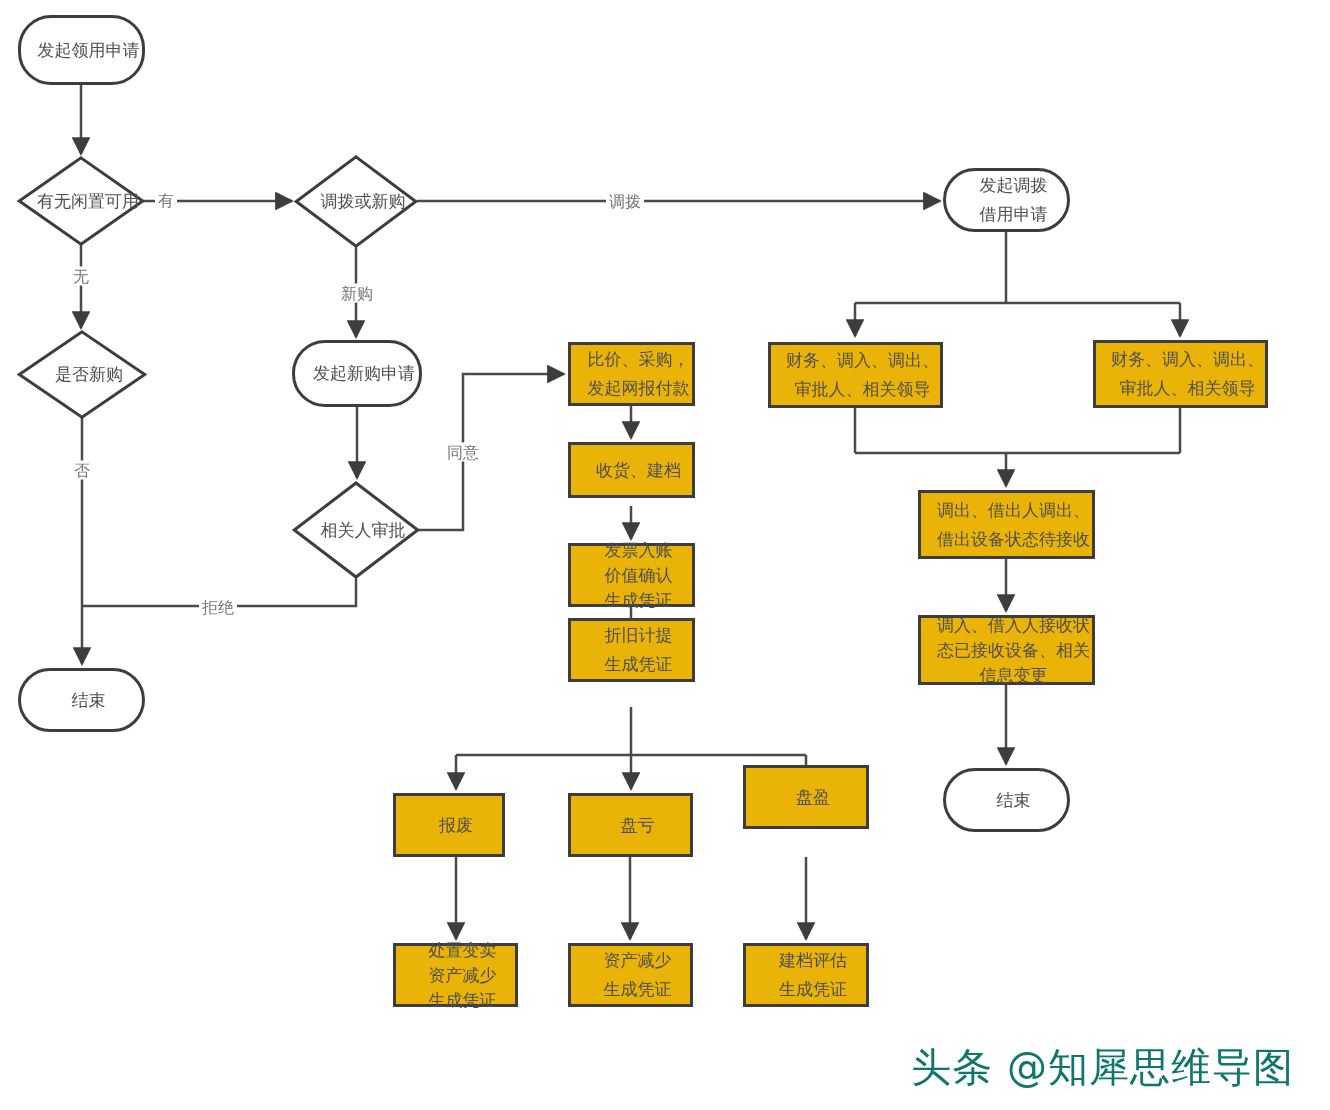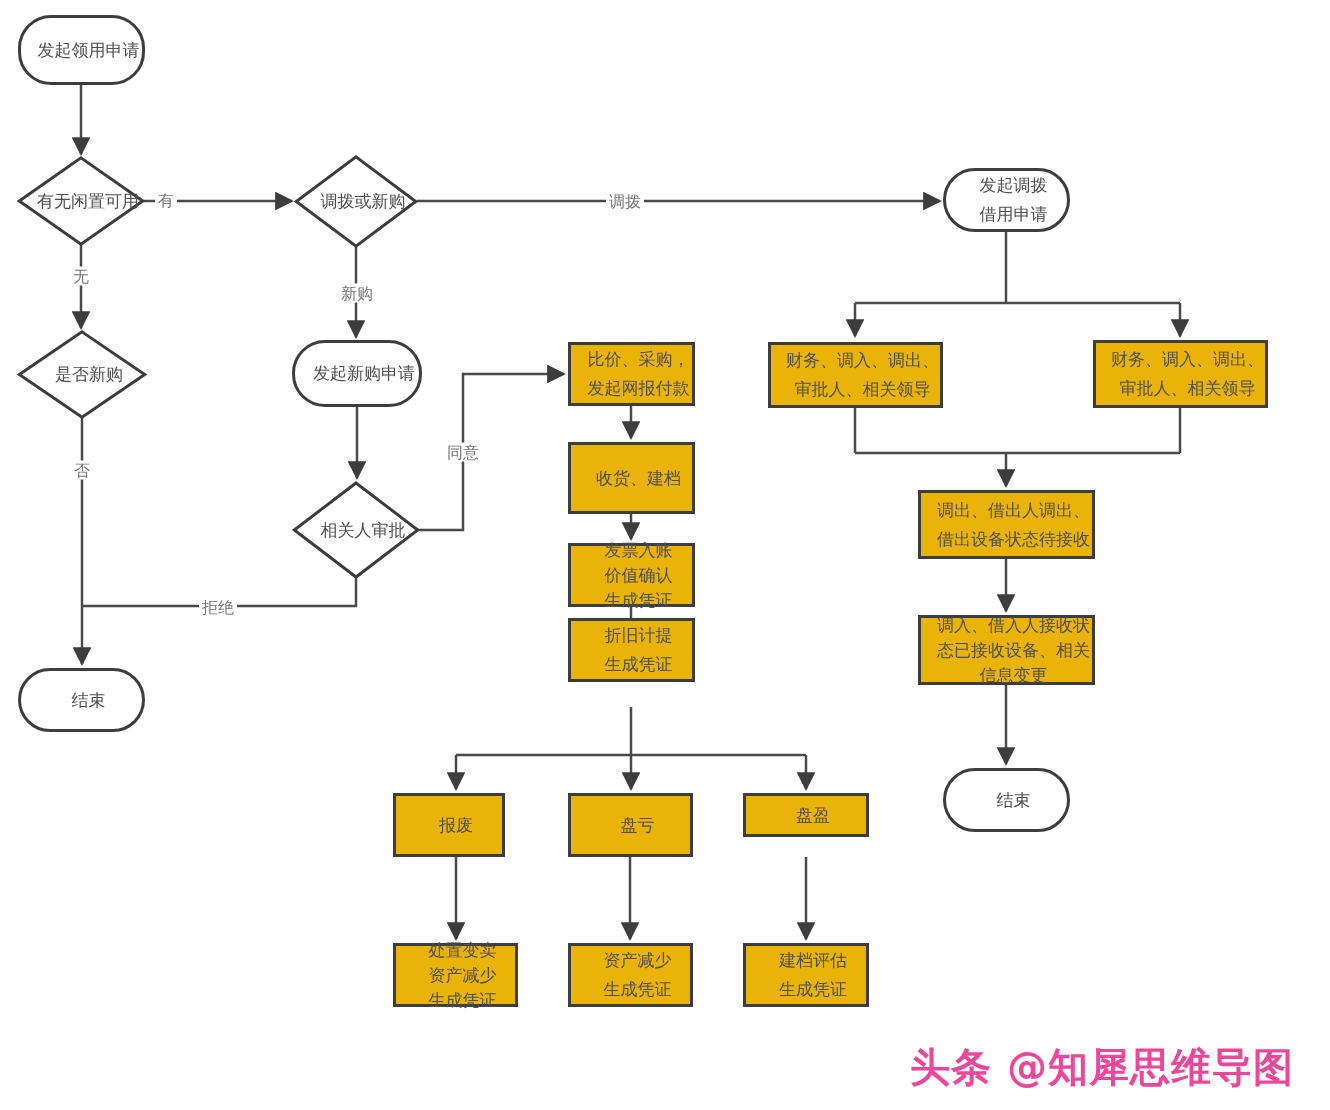--- a/index.html
+++ b/index.html
@@ -11,22 +11,22 @@
         text-align:center;color:#4f4f4f;font-size:17px;}
   .rect{background:#eab308;border:3px solid #3d3d3d;box-sizing:border-box;}
   .stadium{background:#fff;border:3px solid #3d3d3d;box-sizing:border-box;border-radius:33px;}
   .diamond{background:transparent;}
   .diamond > svg{position:absolute;left:0;top:0;width:100%;height:100%;overflow:visible;}
   .diamond polygon{fill:#ffffff;stroke:#3d3d3d;stroke-width:3;}
   .txt{position:relative;white-space:pre-line;line-height:29px;z-index:2;margin-left:14px;}
   .l3 .txt{line-height:25px;}
   .edge-label{position:absolute;z-index:3;transform:translate(-50%,-50%);background:#ffffff;
               color:#757575;font-size:16px;line-height:19px;padding:0 3px;white-space:nowrap;}
-  .watermark{position:absolute;z-index:4;right:36px;top:1040px;font-size:40px;font-weight:700;
-             letter-spacing:1px;color:#ec4899;white-space:nowrap;
+  .watermark{position:absolute;z-index:4;right:36px;top:1040px;font-size:40px;font-weight:400;
+             letter-spacing:1px;color:#0f766e;white-space:nowrap;
              text-shadow:2px 2px 0 rgba(255,255,255,0.85), -1px -1px 0 rgba(255,255,255,0.35);}
 </style>
 </head>
 <body>
 
 <div class="canvas">
 
   <svg class="edges" width="1330" height="1110">
     <defs>
       <marker id="arw" viewBox="0 0 10 10" refX="9" refY="5" markerWidth="7.5" markerHeight="7.5" orient="auto-start-reverse">
@@ -103,21 +103,21 @@
 
   <div class="node stadium" style="left:18px;top:668px;width:127px;height:64px">
     <span class="txt">结束</span>
   </div>
 
   <div class="node rect" style="left:568px;top:342px;width:127px;height:64px">
     <span class="txt">比价、采购，
 发起网报付款</span>
   </div>
 
-  <div class="node rect" style="left:568px;top:442px;width:127px;height:72px">
+  <div class="node rect" style="left:568px;top:442px;width:127px;height:56px">
     <span class="txt">收货、建档</span>
   </div>
 
   <div class="node rect l3" style="left:568px;top:543px;width:127px;height:64px">
     <span class="txt">发票入账
 价值确认
 生成凭证</span>
   </div>
 
   <div class="node rect" style="left:568px;top:618px;width:127px;height:64px">
@@ -126,21 +126,21 @@
   </div>
 
   <div class="node rect" style="left:393px;top:793px;width:112px;height:64px">
     <span class="txt">报废</span>
   </div>
 
   <div class="node rect" style="left:568px;top:793px;width:125px;height:64px">
     <span class="txt">盘亏</span>
   </div>
 
-  <div class="node rect" style="left:743px;top:793px;width:126px;height:44px">
+  <div class="node rect" style="left:743px;top:765px;width:126px;height:64px">
     <span class="txt">盘盈</span>
   </div>
 
   <div class="node rect l3" style="left:393px;top:943px;width:125px;height:64px">
     <span class="txt">处置变卖
 资产减少
 生成凭证</span>
   </div>
 
   <div class="node rect" style="left:568px;top:943px;width:125px;height:64px">

